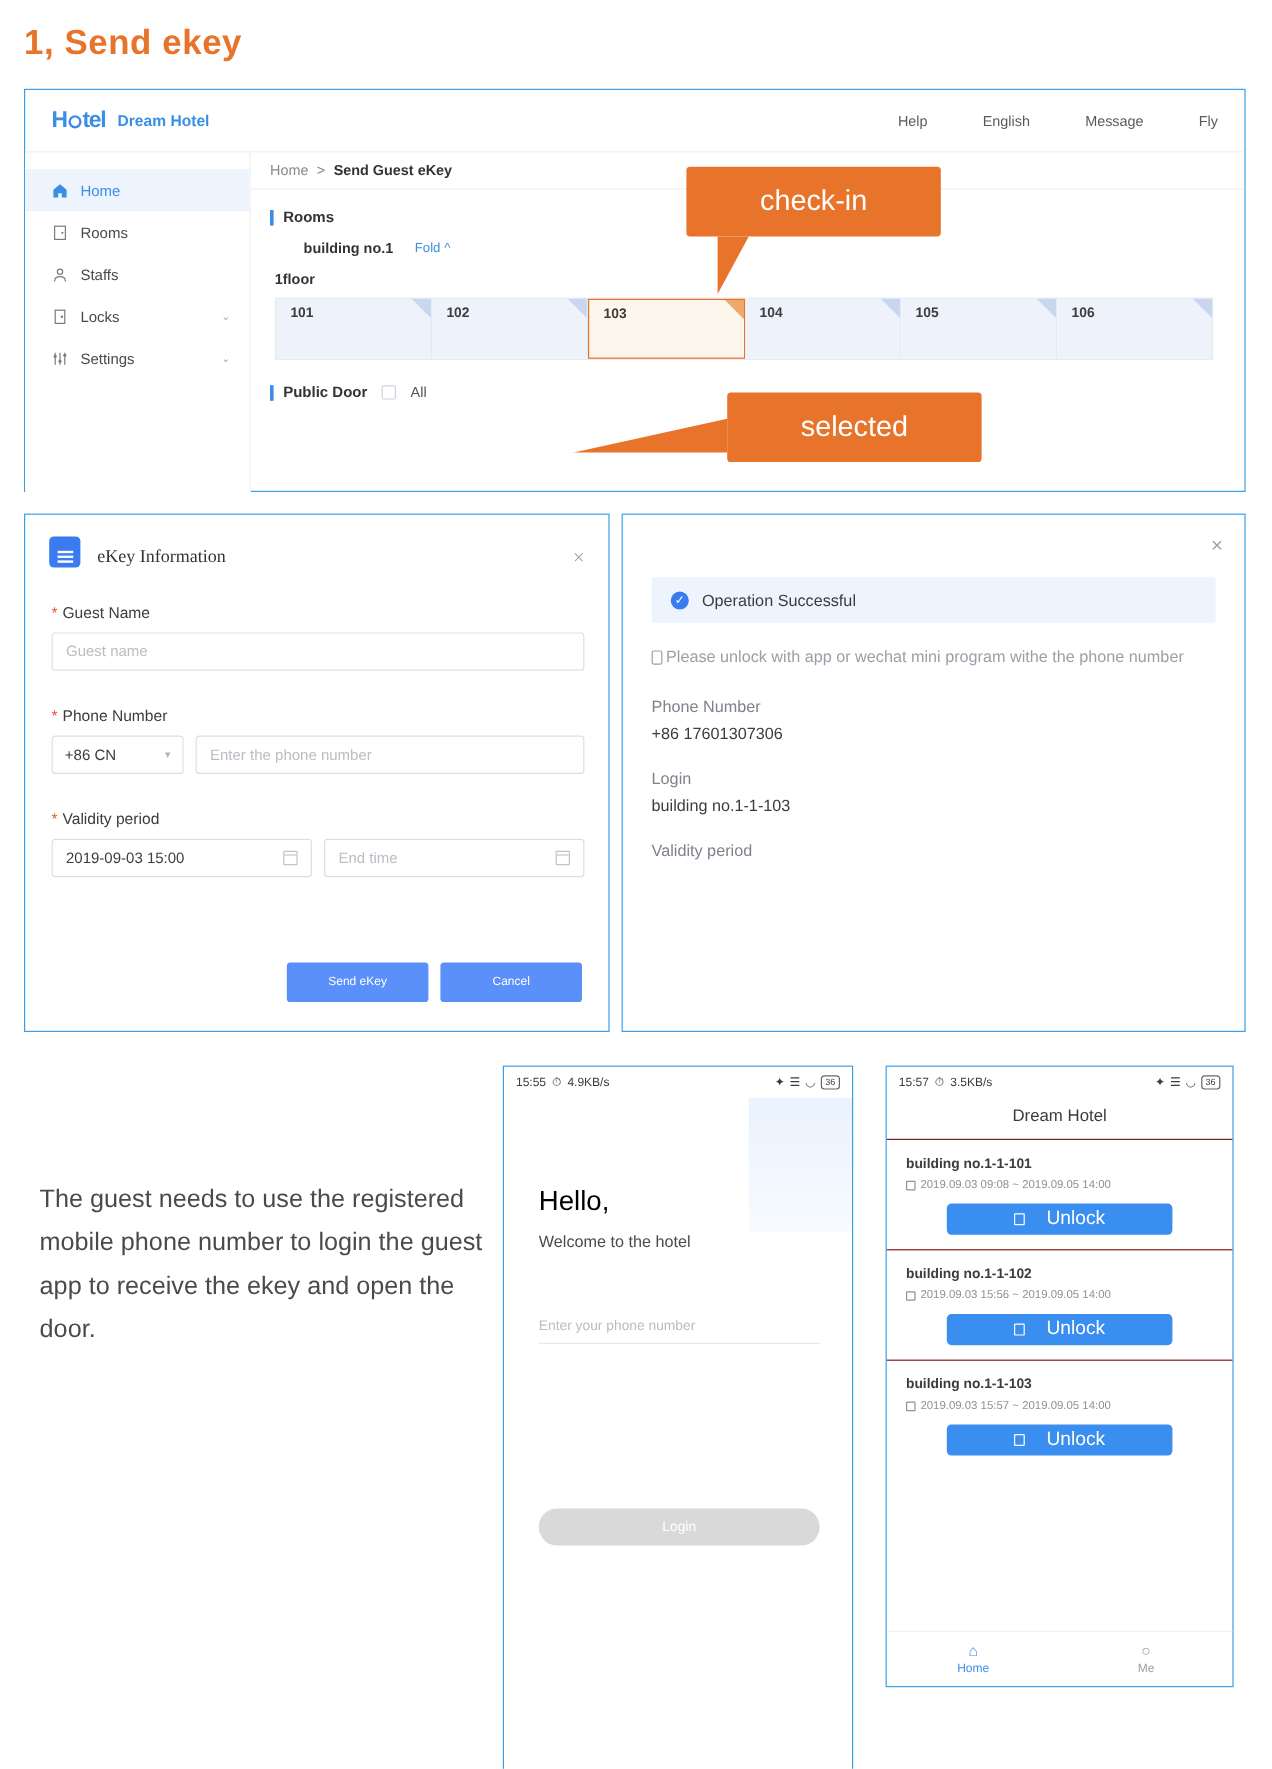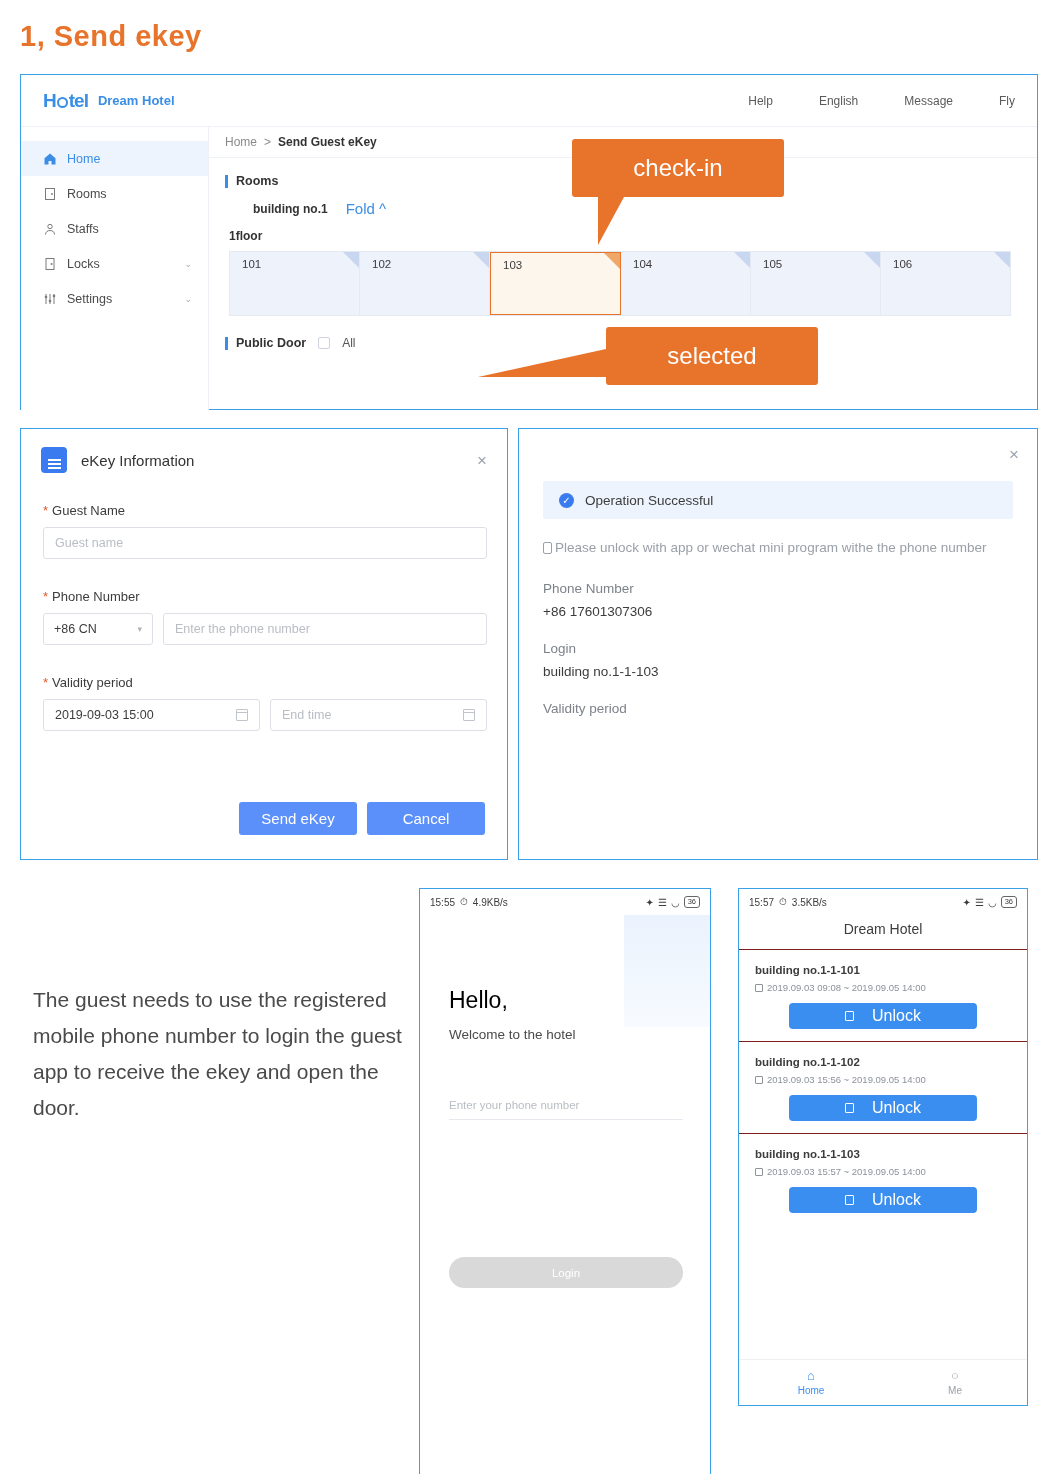--- a/index.html
+++ b/index.html
@@ -76,31 +76,31 @@
   }
   .breadcrumb .current { color: #333; font-weight: bold; }
   .sec-label {
     display: flex; align-items: center; gap: 8px;
     font-size: 12.5px; font-weight: bold; color: #333;
     margin: 16px 0 0 16px;
   }
   .sec-bar { width: 3px; height: 13px; background: #3a8ee6; display:inline-block; }
   .bld-row { margin: 12px 0 0 20px; font-size: 12px; display: flex; align-items: center; gap: 18px; }
   .bld-name { font-weight: bold; color: #333; padding-left: 24px; }
-  .fold-link { color: #3a8ee6; font-size: 15px; }
+  .fold-link { color: #3a8ee6; font-size: 11px; }
   .floor-label { margin: 12px 0 0 20px; font-size: 12px; font-weight: bold; color: #333; }
 
   .rooms-row {
     display: flex; margin: 8px 0 0 20px; width: 782px;
     border: 1px solid #e4e9f2;
   }
   .room-cell {
-    flex: 1; height: 63px; position: relative;
+    flex: 1; height: 50px; position: relative;
     border-right: 1px solid #e4e9f2; background: #eef2fb;
-    font-size: 11.5px; font-weight: normal; color: #3c3c3c;
+    font-size: 11.5px; font-weight: bold; color: #3c3c3c;
     padding: 6px 0 0 12px;
   }
   .room-cell:last-child { border-right: none; }
   .room-cell .corner {
     position: absolute; right: 0; top: 0;
     width: 0; height: 0;
     border-top: 16px solid #c9d6ef;
     border-left: 16px solid transparent;
   }
   .room-cell.selected {
@@ -135,21 +135,21 @@
     border-right: 128px solid #e8732a;
     border-top: 28px solid transparent;
   }
 
   
   .ekey-panel {
     position: absolute; left: 20px; top: 428px;
     width: 488px; height: 432px;
     border: 1px solid #3aa0e8; background: #fff;
   }
-  .ekey-head { display: flex; align-items: center; padding: 18px 20px 0 20px; gap: 14px; }
+  .ekey-head { display: flex; align-items: flex-end; padding: 18px 20px 0 20px; gap: 14px; font-family: Liberation Serif, serif; }
   .ekey-badge {
     width: 26px; height: 26px; background: #3a7bf0; border-radius: 4px;
     display: flex; align-items: center; justify-content: center;
   }
   .ekey-badge i {
     display:block; width: 13px; height: 2px; background: #fff;
     box-shadow: 0 4px 0 #fff, 0 8px 0 #fff;
   }
   .ekey-title { font-size: 15px; color: #333; }
   .close-x { margin-left: auto; font-size: 17px; color: #9aa3ae; line-height: 1; }
@@ -177,21 +177,21 @@
     width: 217px; height: 32px; border: 1px solid #dcdfe6; border-radius: 3px;
     display: flex; align-items: center; padding: 0 11px; font-size: 12.5px; color: #3c3c3c;
   }
   .date-box.ph { color: #b9bdc4; }
   .cal-ico { margin-left: auto; width: 12px; height: 12px; border: 1px solid #c0c4cc; border-radius: 1px; position: relative; }
   .cal-ico:after { content:""; position:absolute; left:0; right:0; top:2px; height:1px; background:#c0c4cc; }
 
   .btn-row { position: absolute; right: 22px; bottom: 24px; display: flex; gap: 10px; }
   .btn {
     width: 118px; height: 33px; border-radius: 3px; background: #5b8ff9;
-    color: #fff; font-size: 15px; display: flex; align-items: center; justify-content: center;
+    color: #fff; font-size: 10px; display: flex; align-items: center; justify-content: center;
   }
 
   
   .succ-panel {
     position: absolute; left: 518px; top: 428px;
     width: 520px; height: 432px;
     border: 1px solid #3aa0e8; background: #fff;
   }
   .succ-close { position: absolute; right: 18px; top: 16px; font-size: 17px; color: #9aa3ae; }
   .succ-banner {

